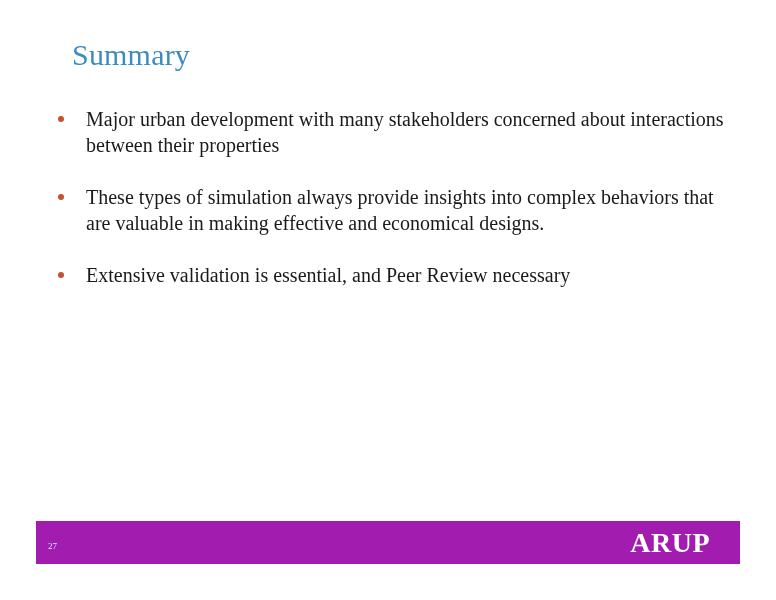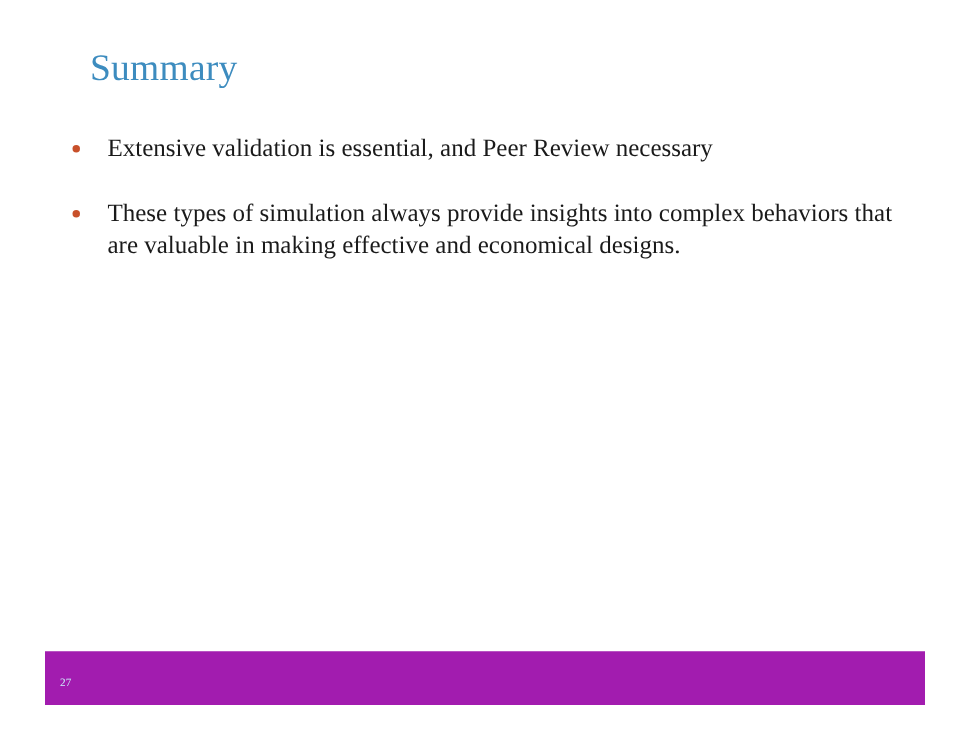--- a/index.html
+++ b/index.html
@@ -103,31 +103,36 @@
 </style>
 </head>
 <body>
 
 <div id="slide">
 
   <div id="slide-title">Summary</div>
 
   <div id="body-list">
 
+    <div class="bullet-row" id="bullet-0">
+      <span class="bullet-marker"></span>
+      <span class="bullet-text">Major urban development with many stakeholders concerned about interactions between their properties</span>
+    </div>
 
+
+    <div class="bullet-row" id="bullet-2">
+      <span class="bullet-marker"></span>
+      <span class="bullet-text">These types of simulation always provide insights into complex behaviors that are valuable in making effective and economical designs.</span>
+    </div>
 
     <div class="bullet-row" id="bullet-3">
       <span class="bullet-marker"></span>
       <span class="bullet-text">Extensive validation is essential, and Peer Review necessary</span>
     </div>
 
-    <div class="bullet-row" id="bullet-2">
-      <span class="bullet-marker"></span>
-      <span class="bullet-text">These types of simulation always provide insights into complex behaviors that are valuable in making effective and economical designs.</span>
-    </div>
-
   </div>
 
   <div id="footer-bar">
     <div id="page-number">27</div>
+    <div id="brand-logo">ARUP</div>
   </div>
 
 </div>
 
 </body></html>

